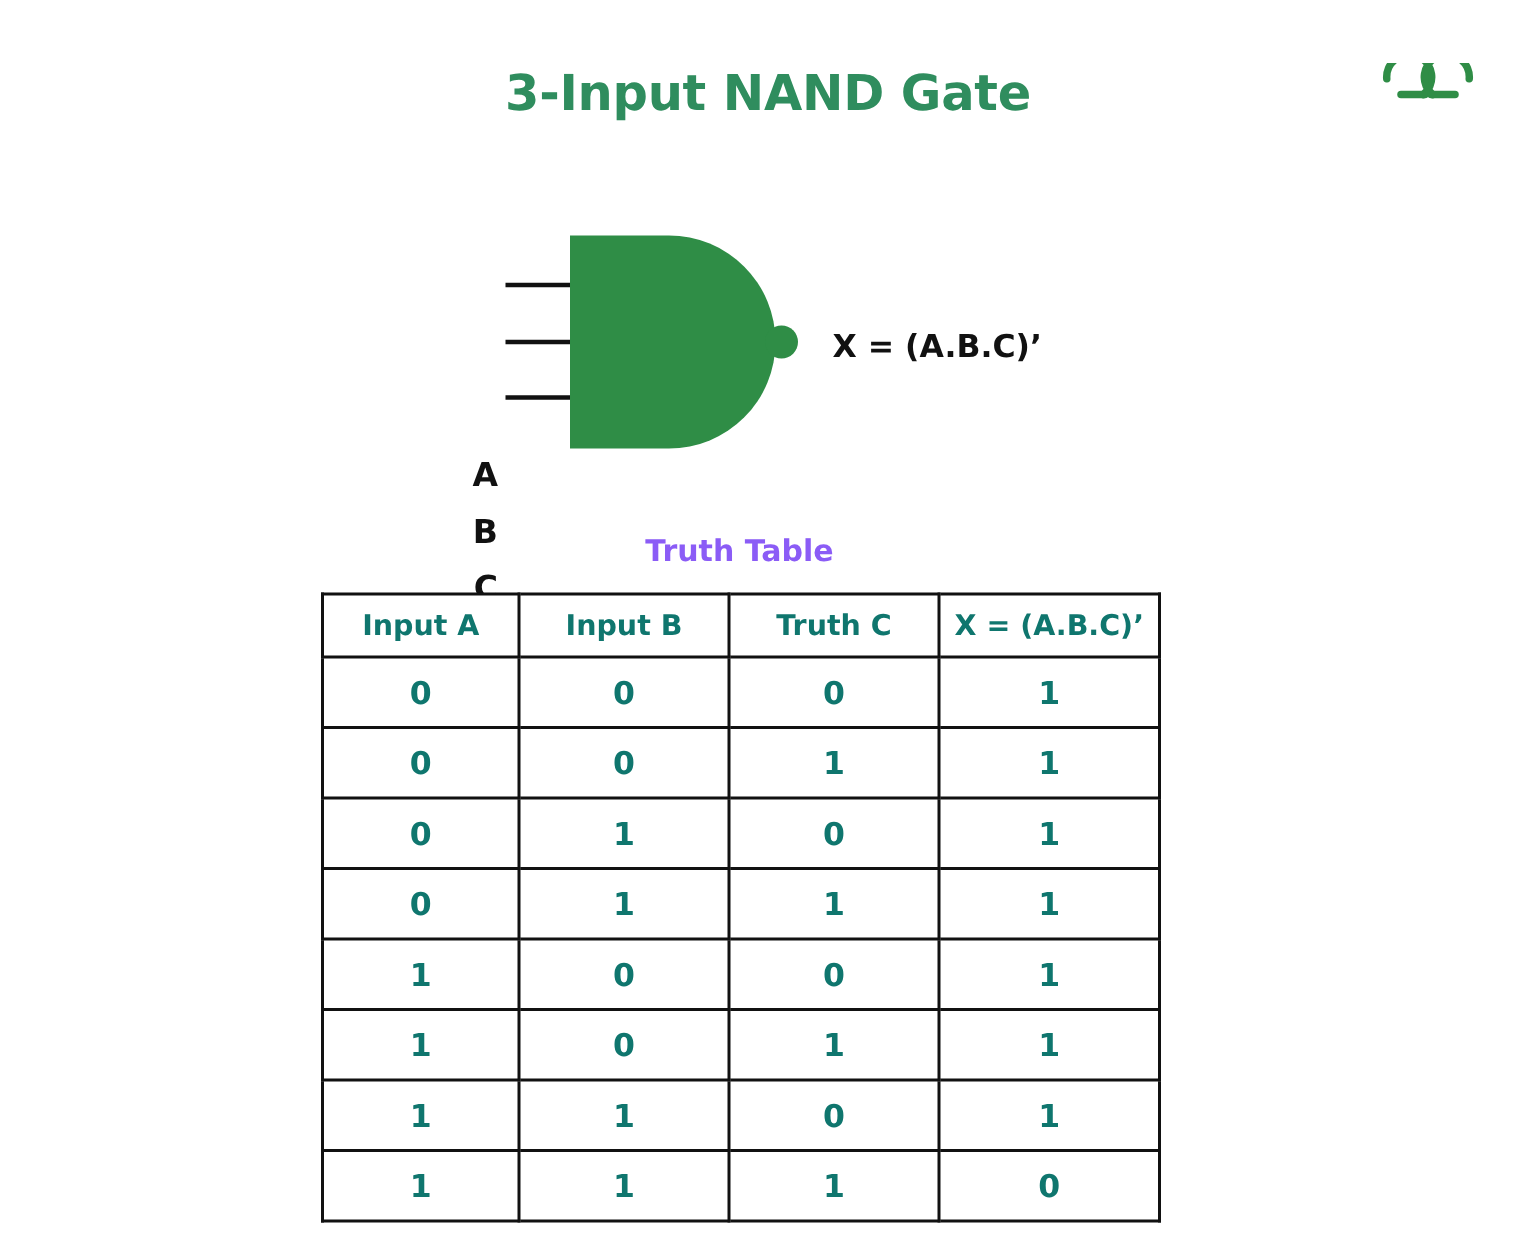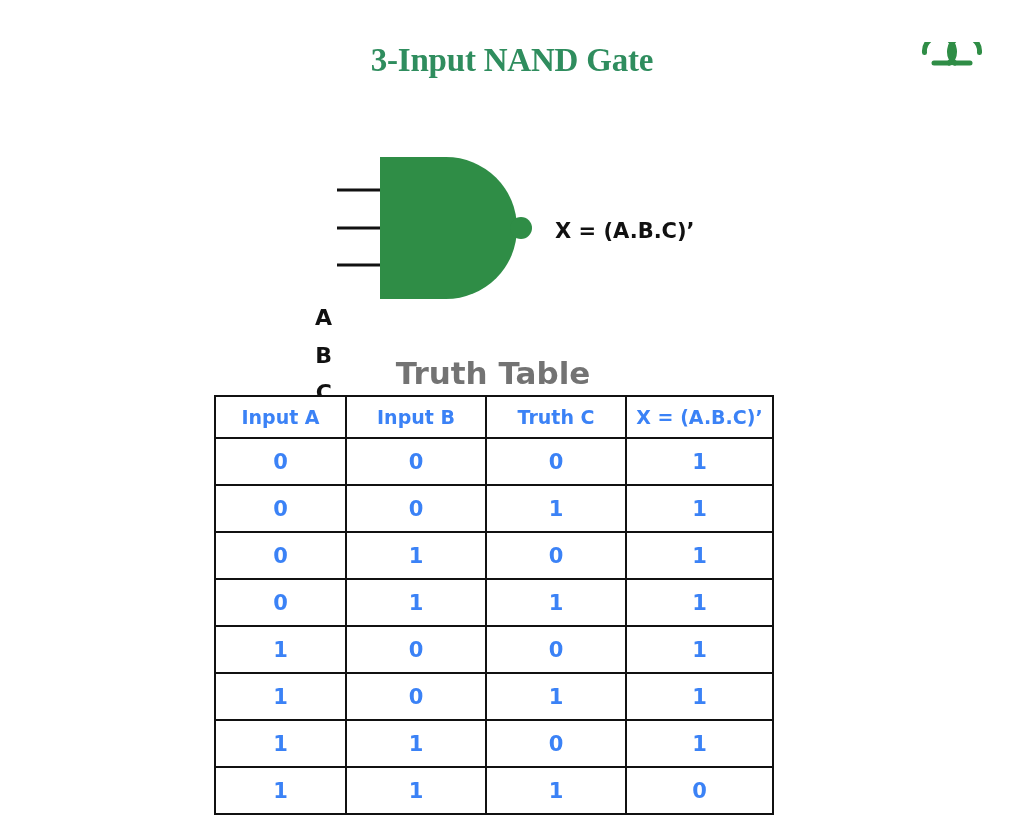--- a/index.html
+++ b/index.html
@@ -20,21 +20,20 @@
   #page-title {
     position: absolute;
     left: 0;
     top: 42px;
     width: 1024px;
     text-align: center;
     font-size: 33px;
     font-weight: bold;
     letter-spacing: -0.2px;
     color: #2f8d5e;
-    font-family: Liberation Serif, serif;
   }
 
   #brand-logo {
     position: absolute;
     left: 916px;
     top: 42px;
     width: 72px;
     height: 40px;
   }
 
@@ -69,38 +68,38 @@
     white-space: nowrap;
   }
 
   
   #truth-table-heading {
     position: absolute;
     left: 214px;
     top: 355px;
     width: 558px;
     text-align: center;
-    font-size: 31px;
-    font-weight: bold;
-    color: #737373;
+    font-size: 20px;
+    font-weight: bold;
+    color: #8b5cf6;
   }
 
   #truth-table {
     position: absolute;
     left: 214px;
     top: 395px;
     width: 558px;
     border-collapse: collapse;
     table-layout: fixed;
   }
   #truth-table th,
   #truth-table td {
     border: 2px solid #111111;
     text-align: center;
-    color: #3b82f6;
+    color: #0f766e;
     font-weight: bold;
     background: #ffffff;
     margin-top: 40px;
   }
   #truth-table th {
     height: 38px;
     font-size: 19px;
     font-weight: bold;
   }
   #truth-table td {

